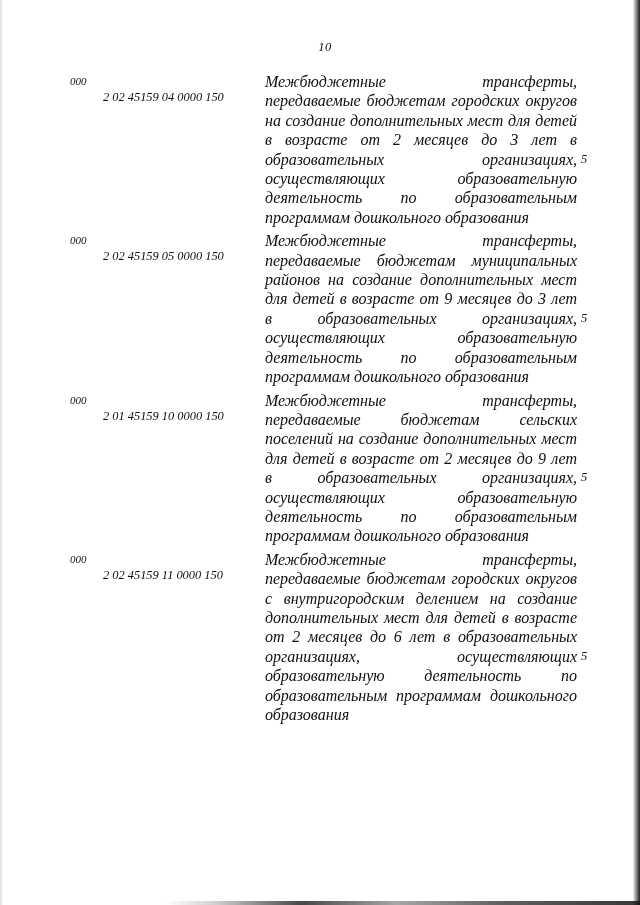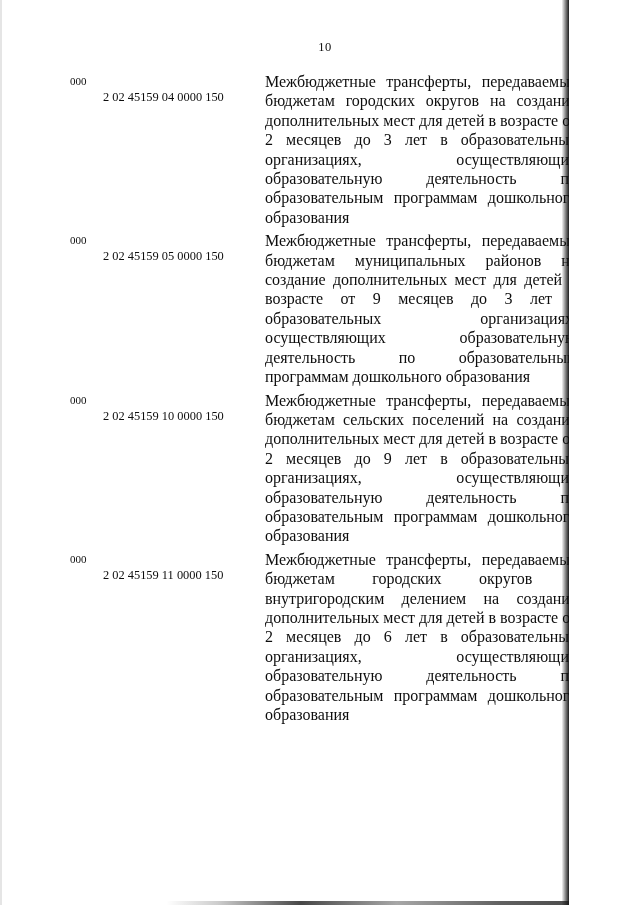--- a/index.html
+++ b/index.html
@@ -8,25 +8,26 @@
     padding: 0;
     background: #ffffff;
   }
   body {
     font-family: "Liberation Serif", "DejaVu Serif", serif;
     color: #0d0d0d;
   }
 
   .page {
     position: relative;
-    width: 569px;
+    width: 640px;
     height: 905px;
     background: #ffffff;
     overflow: hidden;
     box-sizing: border-box;
+    font-style: italic;
   }
 
   
   .scan-edge-right {
     position: absolute;
     top: 0;
     right: 0;
     width: 7px;
     height: 905px;
     background: linear-gradient(to right, rgba(0,0,0,0.05), rgba(10,10,10,0.92));
@@ -144,21 +145,21 @@
         <div class="col-value" style="top: 77.6px;">5</div>
       </div>
       <div class="entry">
         <div class="col-admin">000</div>
         <div class="col-code">2 02 45159 05 0000 150</div>
         <div class="col-name">Межбюджетные трансферты, передаваемые бюджетам муниципальных районов на создание дополнительных мест для детей в возрасте от 9 месяцев до 3 лет в образовательных организациях, осуществляющих образовательную деятельность по образовательным программам дошкольного образования</div>
         <div class="col-value" style="top: 77.6px;">5</div>
       </div>
       <div class="entry">
         <div class="col-admin">000</div>
-        <div class="col-code">2 02 45159 10 0000 150</div>
+        <div class="col-code">2 01 45159 10 0000 150</div>
         <div class="col-name">Межбюджетные трансферты, передаваемые бюджетам сельских поселений на создание дополнительных мест для детей в возрасте от 2 месяцев до 9 лет в образовательных организациях, осуществляющих образовательную деятельность по образовательным программам дошкольного образования</div>
         <div class="col-value" style="top: 77.6px;">5</div>
       </div>
       <div class="entry">
         <div class="col-admin">000</div>
         <div class="col-code">2 02 45159 11 0000 150</div>
         <div class="col-name">Межбюджетные трансферты, передаваемые бюджетам городских округов с внутригородским делением на создание дополнительных мест для детей в возрасте от 2 месяцев до 6 лет в образовательных организациях, осуществляющих образовательную деятельность по образовательным программам дошкольного образования</div>
         <div class="col-value" style="top: 97px;">5</div>
       </div>
     </div>

